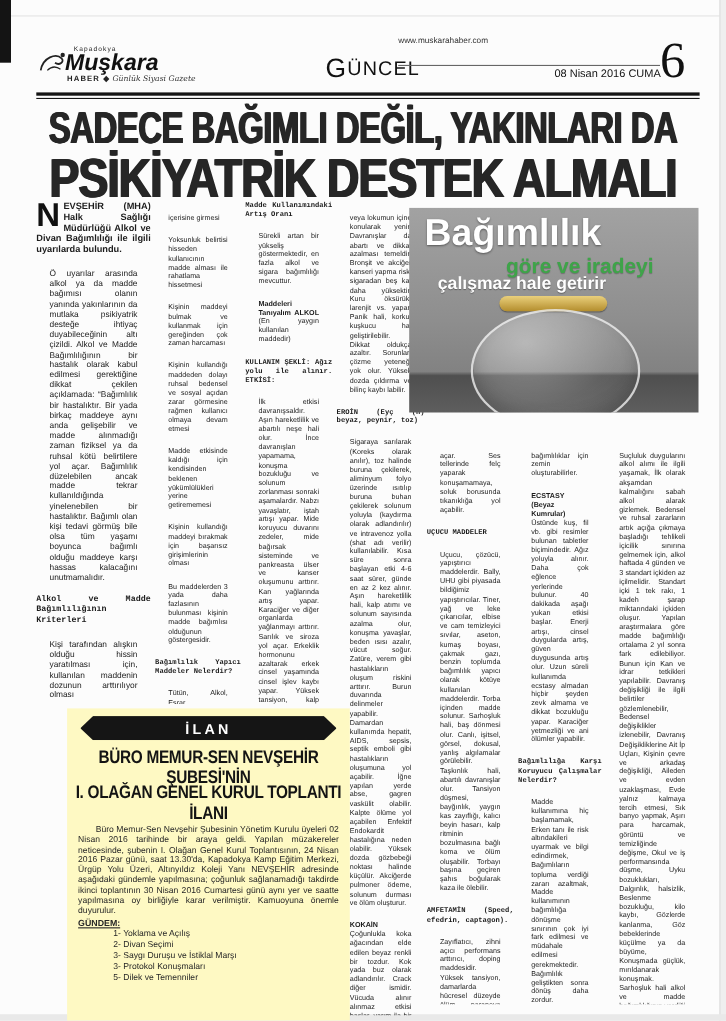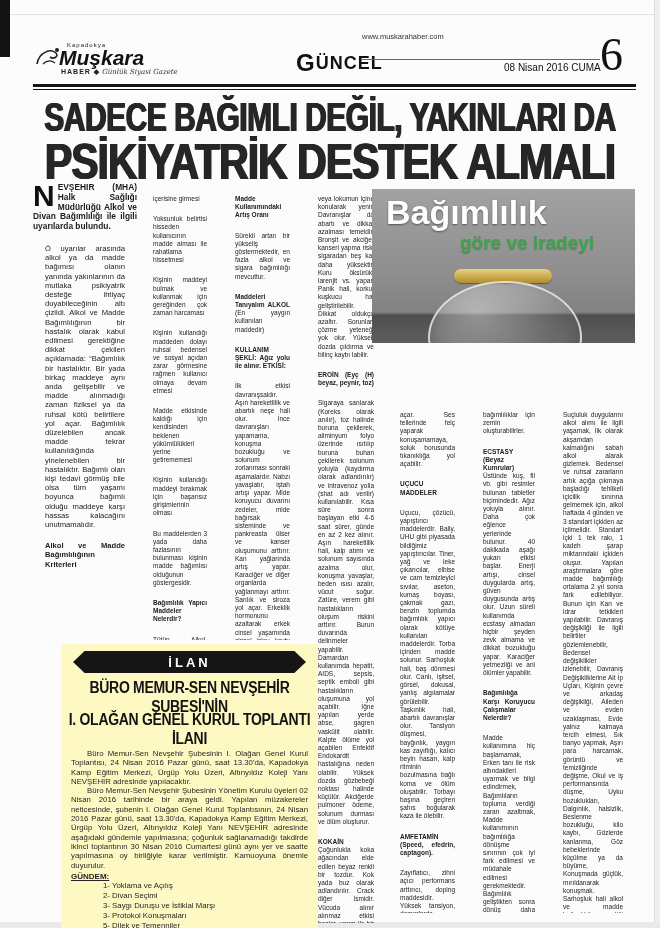--- a/index.html
+++ b/index.html
@@ -11,21 +11,21 @@
   .black-strip{position:absolute;left:0;top:0;width:10px;height:57px;background:#141414;}
 
   
   .masthead{position:absolute;left:33px;top:42px;width:150px;}
   .masthead .kapadokya{font-size:6px;letter-spacing:1px;margin-left:34px;color:#222;}
   .masthead .brand{font-size:21px;font-weight:bold;font-style:italic;letter-spacing:0;color:#111;line-height:20px;margin-left:26px;}
   .masthead .subrow{margin-left:28px;font-size:7px;color:#222;}
   .masthead .haber{font-weight:bold;letter-spacing:1px;}
   .masthead .tagline{font-family:"DejaVu Serif",serif;font-style:italic;font-size:7px;color:#333;}
   .ornament{position:absolute;left:0;top:2px;}
-  .guncel{position:absolute;left:296px;top:49px;font-size:18px;font-weight:bold;letter-spacing:1px;color:#111;}
+  .guncel{position:absolute;left:296px;top:49px;font-size:18px;font-weight:normal;letter-spacing:1px;color:#111;}
   .guncel .big{font-size:24px;vertical-align:-2px;}
   .url{position:absolute;left:362px;top:32px;font-size:7.5px;color:#333;}
   .url-line{position:absolute;left:362px;top:59px;width:238px;height:1px;background:#666;}
   .date{position:absolute;left:504px;top:62px;font-size:10px;color:#111;}
   .pagenum{position:absolute;left:600px;top:28px;font-family:"Liberation Serif",serif;font-size:46px;color:#111;}
   .rule-thick{position:absolute;left:33px;top:84px;width:603px;height:3px;background:#151515;}
   .rule-thin{position:absolute;left:33px;top:89px;width:603px;height:1px;background:#151515;}
 
   
   .headline1,.headline2{position:absolute;left:30px;width:600px;text-align:center;font-weight:bold;
@@ -39,26 +39,26 @@
   .col{position:absolute;top:183px;height:457px;font-size:6.5px;line-height:8.2px;
        text-align:justify;color:#1c1c1c;overflow:hidden;}
   #col1{left:33px;width:104px;font-size:7.6px;line-height:9.2px;}
   #col2{left:141px;width:78px;}
   #col3{left:223px;width:79px;}
   #col4{left:306px;width:80px;height:740px;}
   #col5{left:388px;width:79px;top:399px;height:514px;}
   #col6{left:471px;width:76px;top:399px;height:514px;}
   #col7{left:551px;width:84px;top:399px;height:514px;}
   .para{margin:12px;}
-  .subhead{margin:12px;font-weight:bold;}
+  .subhead{margin:0;font-weight:bold;font-family:Liberation Mono, monospace;}
   .dropcap{float:left;font-size:30px;line-height:25px;font-weight:bold;padding-right:3px;color:#111;}
   .lead{font-weight:bold;font-size:8.4px;line-height:9.8px;}
 
   
-  #photo{position:absolute;left:372px;top:189px;width:263px;height:154px;overflow:hidden;
+  #photo{position:absolute;left:372px;top:189px;width:263px;height:186px;overflow:hidden;
      background:linear-gradient(180deg,#a2a2a2 0%,#8e8e8e 55%,#828282 80%,#4f4f4f 82%,#5e5e5e 100%);}
   .photo-title{position:absolute;left:14px;top:4px;font-size:34px;font-weight:bold;color:#fff;
      text-shadow:0 1px 2px rgba(0,0,0,.45);}
   .photo-sub-green{position:absolute;left:88px;top:43px;font-size:19px;font-weight:bold;color:#3ea449;
      text-shadow:0 1px 1px rgba(0,0,0,.25);}
   .photo-sub-white{position:absolute;left:26px;top:61px;font-size:16px;font-weight:bold;color:#fff;
      text-shadow:0 1px 1px rgba(0,0,0,.35);}
   .jar{position:absolute;left:56px;top:80px;width:150px;height:118px;}
   .jar-lid{position:absolute;left:26px;top:0;width:98px;height:14px;border-radius:7px;
      background:linear-gradient(180deg,#ead07c,#b38d2d);box-shadow:0 1px 1px rgba(0,0,0,.35);}
@@ -117,20 +117,21 @@
   <div class="rule-thin"></div>
 
   <div class="headline1">SADECE BAĞIMLI DEĞİL, YAKINLARI DA</div>
   <div class="headline2">PSİKİYATRİK DESTEK ALMALI</div>
 
   <div class="col" id="col1">
     <span class="dropcap">N</span><span class="lead">EVŞEHİR (MHA) Halk Sağlığı Müdürlüğü Alkol ve Divan Bağımlılığı ile ilgili uyarılarda bulundu.</span>
     <div>
         <div class="para">Ö uyarılar arasında alkol ya da madde bağımısı olanın yanında yakınlarının da mutlaka psikiyatrik desteğe ihtiyaç duyabileceğinin altı çizildi. Alkol ve Madde Bağımlılığının bir hastalık olarak kabul edilmesi gerektiğine dikkat çekilen açıklamada: “Bağımlılık bir hastalıktır. Bir yada birkaç maddeye aynı anda gelişebilir ve madde alınmadığı zaman fiziksel ya da ruhsal kötü belirtilere yol açar. Bağımlılık düzelebilen ancak madde tekrar kullanıldığında yinelenebilen bir hastalıktır. Bağımlı olan kişi tedavi görmüş bile olsa tüm yaşamı boyunca bağımlı olduğu maddeye karşı hassas kalacağını unutmamalıdır.</div>
         <div class="subhead">Alkol ve Madde Bağımlılığının Kriterleri</div>
+        <div class="para">Kişi tarafından alışkın olduğu hissin yaratılması için, kullanılan maddenin dozunun arttırılıyor olması</div>
       </div>
   </div>
 
   <div class="col" id="col2">
       <div class="para">içerisine girmesi</div>
       <div class="para">Yoksunluk belirtisi hisseden kullanıcının madde alması ile rahatlama hissetmesi</div>
       <div class="para">Kişinin maddeyi bulmak ve kullanmak için gereğinden çok zaman harcaması</div>
       <div class="para">Kişinin kullandığı maddeden dolayı ruhsal bedensel ve sosyal açıdan zarar görmesine rağmen kullanıcı olmaya devam etmesi</div>
       <div class="para">Madde etkisinde kaldığı için kendisinden beklenen yükümlülükleri yerine getirememesi</div>
       <div class="para">Kişinin kullandığı maddeyi bırakmak için başarısız girişimlerinin olması</div>
@@ -167,20 +168,21 @@
           <circle cx="40" cy="13" r="8.5" fill="#7d746a"></circle>
           <path d="M31 10 a9 9 0 0 1 16 -4 l-3 7 z" fill="#4a423a"></path>
           <path d="M14 72 C10 52 18 38 28 31 C35 26 45 23 50 28 C54 34 51 45 45 52 L45 72 Z" fill="#46525c"></path>
           <path d="M27 45 C34 38 45 38 49 45 L46 53 C38 48 32 49 27 51 Z" fill="#39444d"></path>
           <ellipse cx="27" cy="67" rx="16" ry="9" fill="#8d8577"></ellipse>
         </svg>
       </span>
     </div>
     <div class="photo-title">Bağımlılık</div>
     <div class="photo-sub-green">göre ve iradeyi</div>
+    <div class="photo-sub-white">çalışmaz hale getirir</div>
   </div>
 
   <div class="col" id="col5">
       <div class="para">açar. Ses tellerinde felç yaparak konuşamamaya, soluk borusunda tıkanıklığa yol açabilir.</div>
       <div class="subhead">UÇUCU MADDELER</div>
       <div class="para">Uçucu, çözücü, yapıştırıcı maddelerdir. Bally, UHU gibi piyasada bildiğimiz yapıştırıcılar. Tiner, yağ ve leke çıkarıcılar, elbise ve cam temizleyici sıvılar, aseton, kumaş boyası, çakmak gazı, benzin toplumda bağımlılık yapıcı olarak kötüye kullanılan maddelerdir. Torba içinden madde solunur. Sarhoşluk hali, baş dönmesi olur. Canlı, işitsel, görsel, dokusal, yanlış algılamalar görülebilir. Taşkınlık hali, abartılı davranışlar olur. Tansiyon düşmesi, bayğınlık, yaygın kas zayıflığı, kalıcı beyin hasarı, kalp ritminin bozulmasına bağlı koma ve ölüm oluşabilir. Torbayı başına geçiren şahıs boğularak kaza ile ölebilir.</div>
       <div class="subhead">AMFETAMİN (Speed, efedrin, captagon).</div>
       <div class="para">Zayıflatıcı, zihni açıcı performans arttırıcı, doping maddesidir. Yüksek tansiyon, damarlarda hücresel düzeyde ölüm, paranoya dediğimiz hastalık düzeyde şüphecilik, saldırganlık, hezeyan dediğimiz hayal görme, kalpte ritm bozukluğu, sara nöbetleri, beyin kanaması, koma ve ölüm oluşabilir.</div>
       <div class="subhead">BENZODİAZEPİNLER Yeşil reçete ile satılan Diazem, Nervium, Xanax, Rivotril, Atlan gibi ilaçlardır.</div>
       <div class="para">Ağız yoluyla alınır. Uyku hali ve rahatlama sağlar. Uzun süreli kullanımda bağımlılık yaparlar. Diğer madde bağımlılıkları gibi etki gösterebilirler ve yeni</div>
@@ -196,21 +198,20 @@
       <div class="para">Suçluluk duygularını alkol alımı ile ilgili yaşamak, İlk olarak akşamdan kalmalığını sabah alkol alarak gizlemek. Bedensel ve ruhsal zararların artık açığa çıkmaya başladığı tehlikeli içicilik sınırına gelmemek için, alkol haftada 4 günden ve 3 standart içkiden az içilmelidir. Standart içki 1 tek rakı, 1 kadeh şarap miktarındaki içkiden oluşur. Yapılan araştırmalara göre madde bağımlılığı ortalama 2 yıl sonra fark edilebiliyor. Bunun için Kan ve idrar tetkikleri yapılabilir. Davranış değişikliği ile ilgili belirtiler gözlemlenebilir, Bedensel değişiklikler izlenebilir, Davranış Değişikliklerine Ait İp Uçları, Kişinin çevre ve arkadaş değişikliği, Aileden ve evden uzaklaşması, Evde yalnız kalmaya tercih etmesi, Sık banyo yapmak, Aşırı para harcamak, görüntü ve temizliğinde değişme, Okul ve iş performansında düşme, Uyku bozuklukları, Dalgınlık, halsizlik, Beslenme bozukluğu, kilo kaybı, Gözlerde kanlanma, Göz bebeklerinde küçülme ya da büyüme, Konuşmada güçlük, mırıldanarak konuşmak. Sarhoşluk hali alkol ve madde bağımlılığının verdiği zararlardan korunmak için tanı ve tıbbi yardım gereklidir. Madde bağımlılığında erken destek olmak kadar, profesyonel yardım almak da zorunludur.</div>
     </div>
 
   <div id="ilan">
     <div class="ilan-banner">
       <span>İLAN</span>
     </div>
     <div class="ilan-title">BÜRO MEMUR-SEN NEVŞEHİR ŞUBESİ'NİN</div>
     <div class="ilan-title">I. OLAĞAN GENEL KURUL TOPLANTI İLANI</div>
     <div class="ilan-body">
-      <p class="p">Büro Memur-Sen Nevşehir Şubesinin I. Olağan Genel Kurul Toplantısı, 24 Nisan 2016 Pazar günü, saat 13.30'da, Kapadokya Kamp Eğitim Merkezi, Ürgüp Yolu Üzeri, Altınyıldız Koleji Yanı NEVŞEHİR adresinde yapılacaktır.</p>
       <p class="p">Büro Memur-Sen Nevşehir Şubesinin Yönetim Kurulu üyeleri 02 Nisan 2016 tarihinde bir araya geldi. Yapılan müzakereler neticesinde, şubenin I. Olağan Genel Kurul Toplantısının, 24 Nisan 2016 Pazar günü, saat 13.30'da, Kapadokya Kamp Eğitim Merkezi, Ürgüp Yolu Üzeri, Altınyıldız Koleji Yanı NEVŞEHİR adresinde aşağıdaki gündemle yapılmasına; çoğunluk sağlanamadığı takdirde ikinci toplantının 30 Nisan 2016 Cumartesi günü aynı yer ve saatte yapılmasına oy birliğiyle karar verilmiştir. Kamuoyuna önemle duyurulur.</p>
       <div class="gundem">GÜNDEM:</div>
       <div class="agenda">
           <div class="agenda-item">1- Yoklama ve Açılış</div>
           <div class="agenda-item">2- Divan Seçimi</div>
           <div class="agenda-item">3- Saygı Duruşu ve İstiklal Marşı</div>
           <div class="agenda-item">3- Protokol Konuşmaları</div>
           <div class="agenda-item">5- Dilek ve Temenniler</div>
         </div>
     </div>

